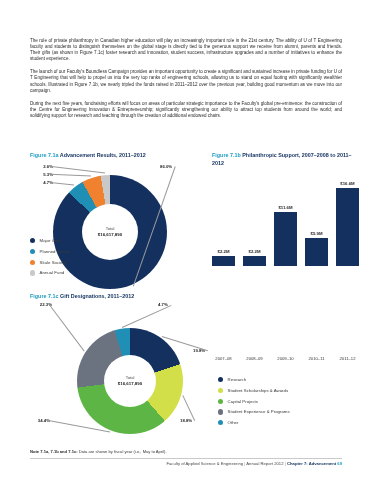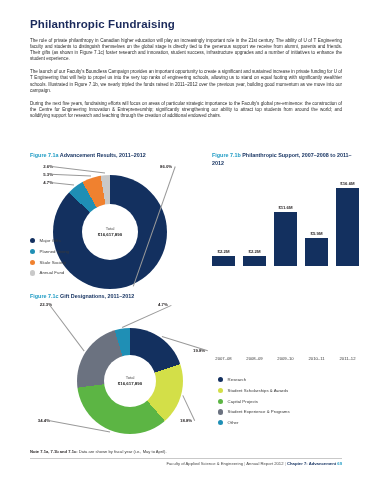--- a/index.html
+++ b/index.html
@@ -84,21 +84,20 @@
   }
   .footer .chap{color:#13305f;font-weight:bold;}
   .footer .pageno{color:#1f9bc4;font-weight:bold;}
   .sep{color:#9a9a9a;}
 </style>
 </head>
 <body>
 
 <div class="page">
 
-  <div class="page-title">Philanthropic Fundraising</div>
 
   <div class="copy">
     <p>The role of private philanthropy in Canadian higher education will play an increasingly important role in the 21st century. The ability of U of T Engineering faculty and students to distinguish themselves on the global stage is directly tied to the generous support we receive from alumni, parents and friends. Their gifts (as shown in Figure 7.1c) foster research and innovation, student success, infrastructure upgrades and a number of initiatives to enhance the student experience.</p>
     <p>The launch of our Faculty's Boundless Campaign provides an important opportunity to create a significant and sustained increase in private funding for U of T Engineering that will help to propel us into the very top ranks of engineering schools, allowing us to stand on equal footing with significantly wealthier schools. Illustrated in Figure 7.1b, we nearly tripled the funds raised in 2011–2012 over the previous year, building good momentum as we move into our campaign.</p>
     <p>During the next five years, fundraising efforts will focus on areas of particular strategic importance to the Faculty's global pre-eminence: the construction of the Centre for Engineering Innovation &amp; Entrepreneurship; significantly strengthening our ability to attract top students from around the world; and solidifying support for research and teaching through the creation of additional endowed chairs.</p>
   </div>
 
   <div class="fig-title" id="fig-a-title">
     <span class="fignum">Figure 7.1a</span>
     <span class="figname">Advancement Results, 2011–2012</span>

